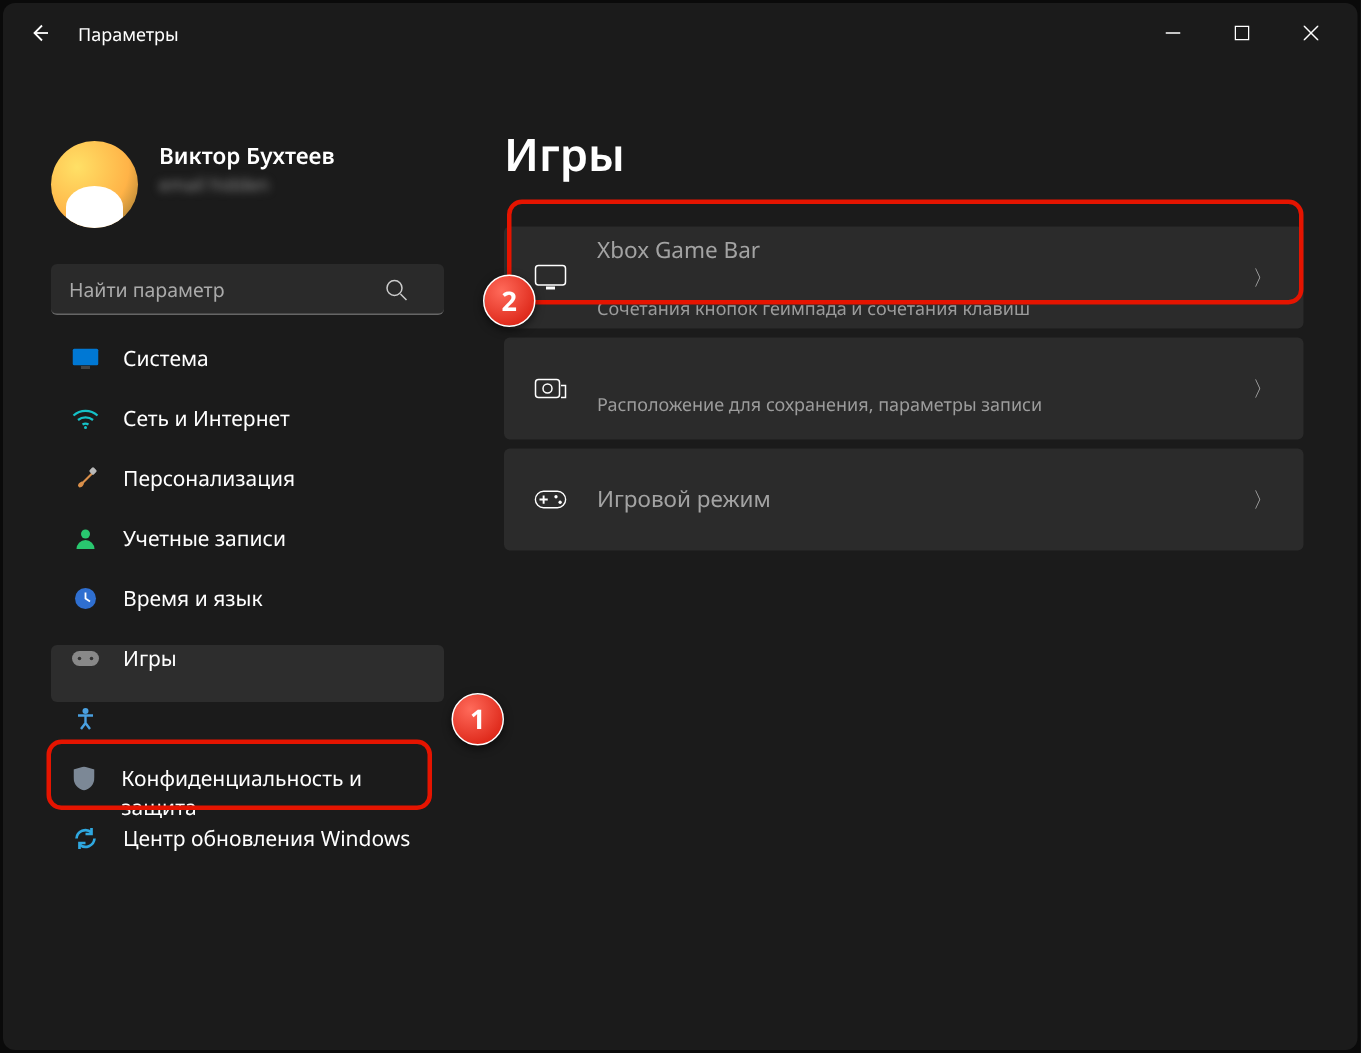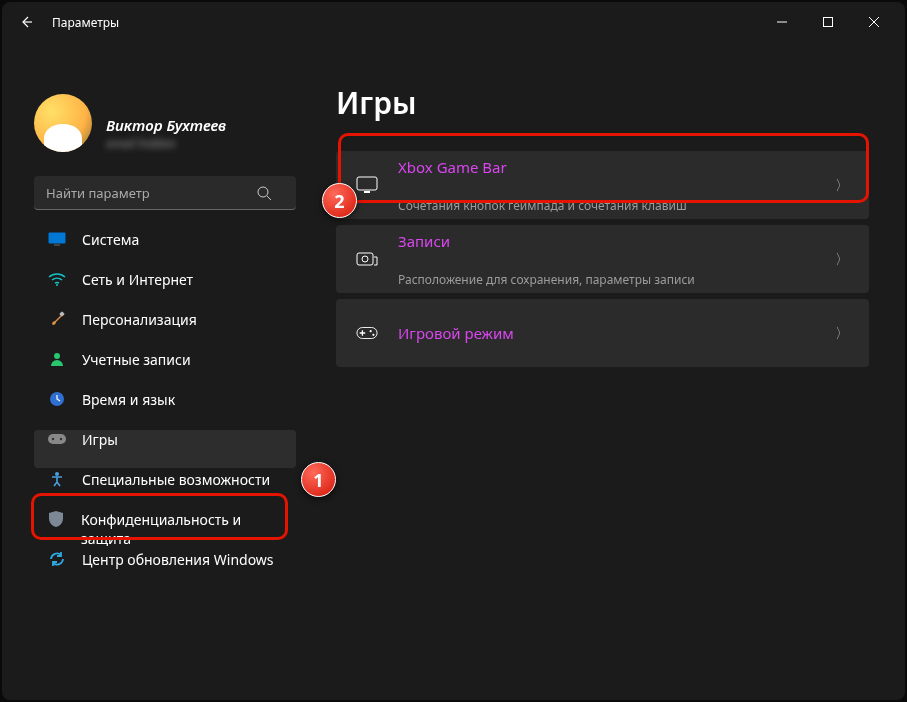--- a/index.html
+++ b/index.html
@@ -5,40 +5,40 @@
 * { margin: 0; padding: 0; box-sizing: border-box; font-family: "Segoe UI", system-ui, sans-serif; }
 body { background: #0a0a0a; width: 907px; height: 702px; overflow: hidden; }
 .window { width: 903px; height: 698px; margin: 2px; background: #1b1b1b; border-radius: 8px; position: relative; display: flex; flex-direction: column; gap: 32px; }
 .titlebar { height: 40px; display: flex; align-items: center; padding: 0 8px; }
 .back-btn { width: 32px; height: 32px; display: flex; align-items: center; justify-content: center; color: #fff; cursor: pointer; }
 .app-title { color: #fff; font-size: 12px; margin-left: 10px; }
 .win-controls { margin-left: auto; display: flex; }
 .win-btn { width: 46px; height: 32px; display: flex; align-items: center; justify-content: center; color: #fff; cursor: pointer; }
 .body { flex: 1; display: flex; }
 .sidebar { width: 310px; padding: 20px 16px 0 32px; display: flex; flex-direction: column; }
-.profile { display: flex; align-items: flex-end; gap: 14px; margin-bottom: 24px; font-style: italic; }
+.profile { display: flex; align-items: flex-start; gap: 14px; margin-bottom: 24px; }
 .avatar { width: 58px; height: 58px; border-radius: 50%; background: radial-gradient(circle at 30% 30%, #ffe066 0%, #ffb347 60%, #876a2c 100%); position: relative; overflow: hidden; }
 .avatar::after { content: ""; position: absolute; bottom: 0; left: 10px; width: 38px; height: 28px; background: #fff; border-radius: 50% 50% 0 0; }
 .profile-name { color: #fff; font-size: 15px; font-weight: 600; }
 .profile-email { color: #8c8c8c; font-size: 12px; filter: blur(3px); }
 .search { position: relative; margin-bottom: 20px; }
 .search input { width: 262px; height: 34px; background: #2a2a2a; border: none; border-bottom: 1px solid #666; border-radius: 4px; color: #f9a8d4; padding: 0 40px 0 12px; font-size: 13px; outline: none; }
 .search input::placeholder { color: #aaa; }
 .search-icon { position: absolute; right: 24px; top: 8px; color: #ccc; pointer-events: none; }
 .nav { list-style: none; display: flex; flex-direction: column; gap: 2px; }
 .nav-item { display: flex; height: 38px; padding: 0 14px; border-radius: 4px; cursor: pointer; gap: 16px; color: #fff; font-size: 14px; position: relative; }
 .nav-item.active { background: #2d2d2d; }
 .nav-icon { width: 18px; height: 18px; display: flex; align-items: center; justify-content: center; font-size: 14px; }
 .main { flex: 1; padding: 8px 36px 0 24px; }
 .page-title { color: #fff; font-size: 30px; font-weight: 600; margin-bottom: 28px; }
 .cards { display: flex; flex-direction: column; gap: 6px; }
 .card { background: #2b2b2b; border-radius: 4px; height: 68px; display: flex; align-items: center; padding: 0 20px; cursor: pointer; gap: 20px; }
 .card-icon { width: 22px; height: 22px; color: #fff; display: flex; align-items: center; justify-content: center; }
 .card-text { flex: 1; }
-.card-title { color: #d946ef; font-size: 15px; }
+.card-title { color: #a3a3a3; font-size: 15px; }
 .card-sub { color: #9c9c9c; font-size: 12px; margin-top: 20px; }
 .chevron { color: #aaa; font-size: 14px; }
 .hl { border: 3px solid #e51400; border-radius: 10px; position: absolute; pointer-events: none; }
 .hl-1 { left: 29px; top: 491px; width: 257px; height: 47px; }
 .hl-2 { left: 336px; top: 131px; width: 531px; height: 70px; }
 .badge { position: absolute; width: 35px; height: 35px; border-radius: 50%; background: radial-gradient(circle at 35% 30%, #ff6a5a, #d41507); border: 1px solid #fff; display: flex; align-items: center; justify-content: center; color: #fff; font-weight: bold; font-size: 18px; box-shadow: 0 2px 6px rgba(0,0,0,.6); pointer-events: none; }
 .badge-1 { left: 299px; top: 460px; }
 .badge-2 { left: 320px; top: 181px; }
 </style>
 </head>
@@ -149,21 +149,20 @@
             </span>
           <span>Игры</span>
         </li>
         <li class="nav-item">
           <span class="nav-icon">
               <svg width="16" height="16" viewBox="0 0 16 16">
                 <circle cx="8" cy="3" r="2" fill="#4aa0e0"></circle>
                 <path d="M3 6h10M8 6v5m-3 4 3-4 3 4" stroke="#4aa0e0" stroke-width="1.6" fill="none"></path>
               </svg>
             </span>
-          <span>Специальные возможности</span>
         </li>
         <li class="nav-item">
           <span class="nav-icon">
               <svg width="14" height="16" viewBox="0 0 14 16">
                 <path d="M7 0l7 2v5c0 5-3 8-7 9-4-1-7-4-7-9V2z" fill="#7c8896"></path>
               </svg>
             </span>
           <span>Конфиденциальность и защита</span>
         </li>
         <li class="nav-item">
@@ -196,21 +195,20 @@
         </div>
         <div class="card">
           <span class="card-icon">
               <svg width="22" height="18" viewBox="0 0 22 18">
                 <rect x="1" y="3" width="16" height="12" rx="2" stroke="#fff" fill="none"></rect>
                 <circle cx="9" cy="9" r="3" stroke="#fff" fill="none"></circle>
                 <path d="M18 7h3v8h-3" stroke="#fff" fill="none"></path>
               </svg>
             </span>
           <div class="card-text">
-            <div class="card-title">Записи</div>
             <div class="card-sub">Расположение для сохранения, параметры записи</div>
           </div>
           <span class="chevron">〉</span>
         </div>
         <div class="card">
           <span class="card-icon">
               <svg width="24" height="16" viewBox="0 0 24 16">
                 <rect x="1" y="2" width="22" height="12" rx="6" stroke="#fff" fill="none"></rect>
                 <path d="M7 5v6M4 8h6" stroke="#fff" stroke-width="1.4"></path>
                 <circle cx="16" cy="6" r="1.2" fill="#fff"></circle>

